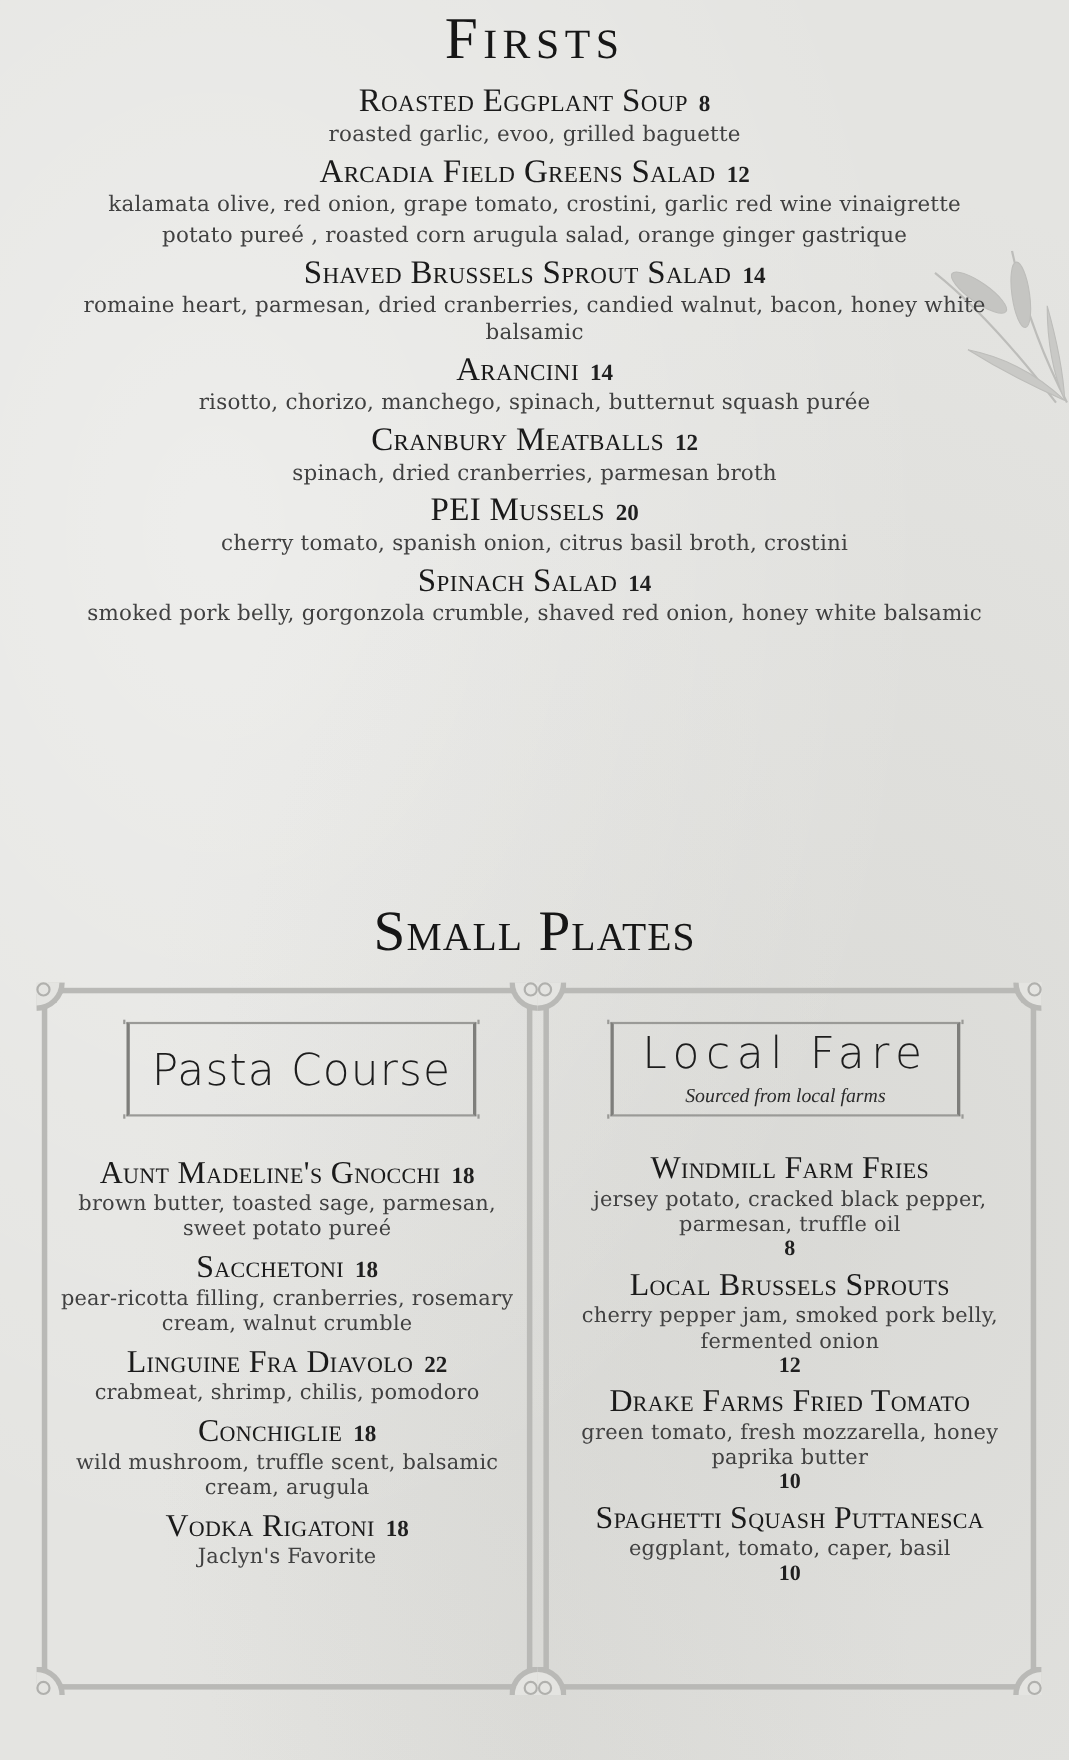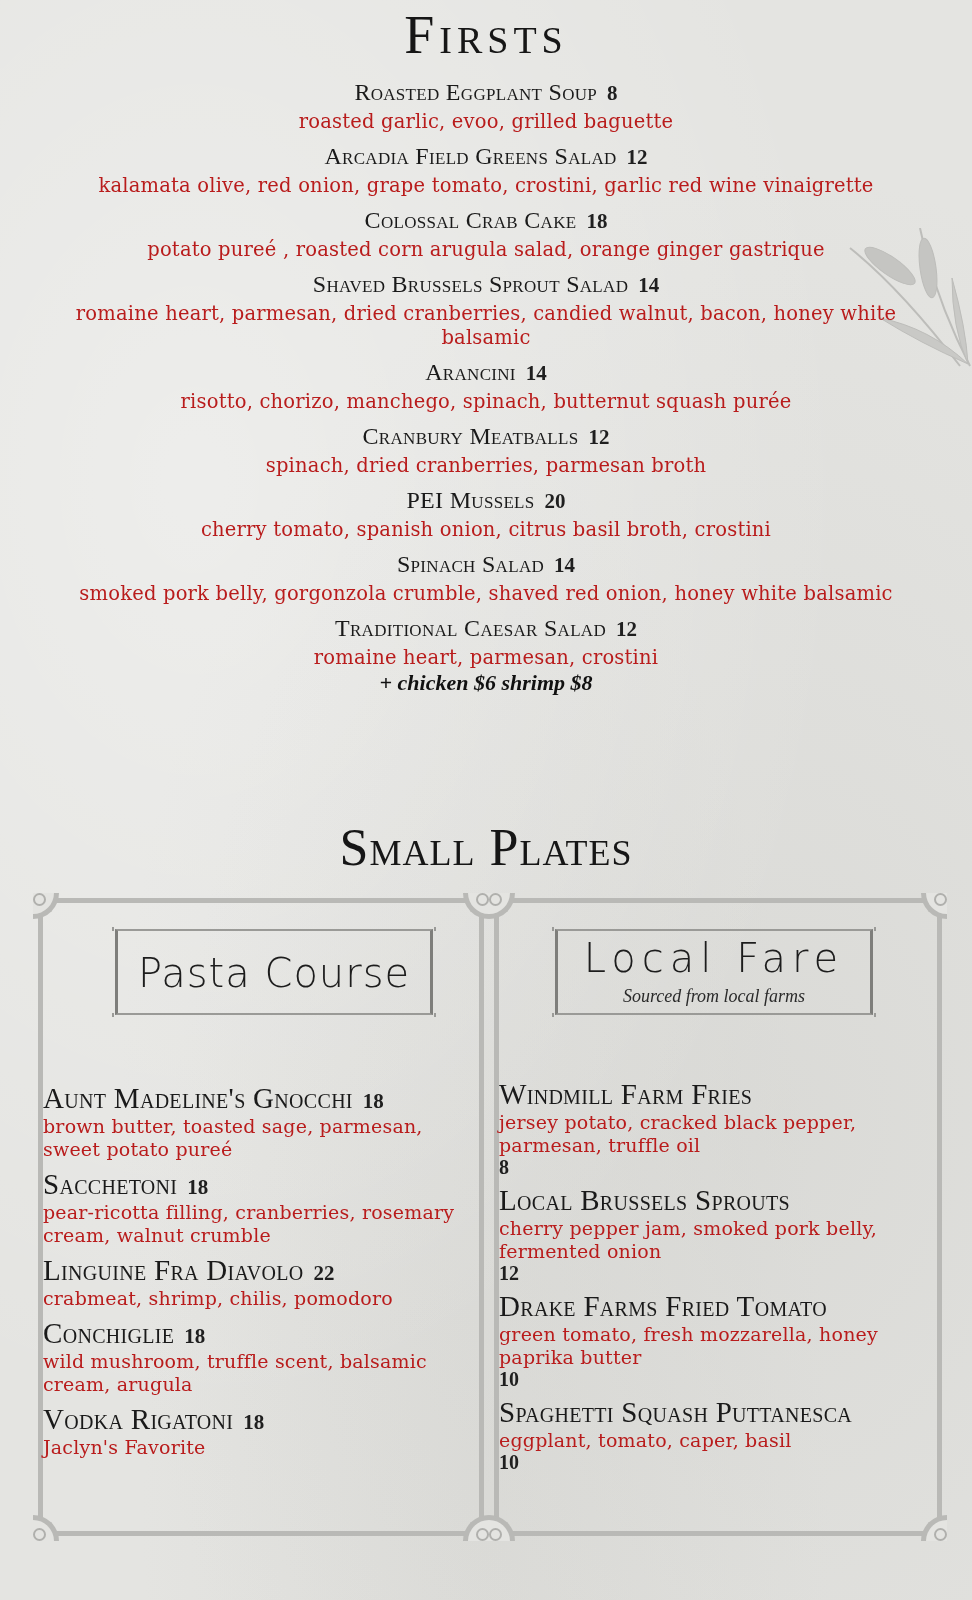--- a/index.html
+++ b/index.html
@@ -29,37 +29,37 @@
   .small-title { top: 818px; font-size: 52px; letter-spacing: 1px; }
 
   .firsts-list {
     position: absolute; left: 40px; width: 892px; top: 74px;
     text-align: center;
   }
   .item { margin: 0 0 4px 0; }
   .item-name {
     font-family: "Liberation Serif", serif;
     font-variant: small-caps;
-    font-size: 24px;
+    font-size: 30px;
     line-height: 36px;
     letter-spacing: 0.3px;
     color: #1a1a1a;
   }
   .item-price {
     font-family: "Liberation Serif", serif;
     font-size: 21px;
     margin-left: 10px;
     font-weight: bold;
     color: #1f1f1f;
   }
   .item-desc {
     font-family: "DejaVu Serif", serif;
     font-size: 19.5px;
     line-height: 24px;
-    color: #b91c1c;
+    color: #404040;
     letter-spacing: 0.2px;
     font-weight: 300;
   }
   .addon {
     font-family: "Liberation Serif", serif;
     font-style: italic; font-weight: bold;
     font-size: 22px; line-height: 26px; color: #111;
   }
 
   
@@ -109,21 +109,21 @@
     color: #1d1d1d;
   }
   .pasta-box .label-title { font-size: 40px; line-height: 84px; letter-spacing: 1px; }
   .local-box .label-title { font-size: 40px; line-height: 50px; letter-spacing: 6px; margin-top: 2px; }
   .label-sub {
     font-family: "Liberation Serif", serif;
     font-style: italic; font-size: 18px; line-height: 26px; color: #2a2a2a;
   }
 
   .panel-list {
-    position: absolute; left: 0; right: 0; text-align: left; margin-top: 32px;
+    position: absolute; left: 0; right: 0; text-align: center;
   }
   .panel-left .panel-list { top: 146px; }
   .panel-right .panel-list { top: 142px; }
   .panel .item { margin-bottom: 6px; }
   .panel .item-name { font-size: 29px; line-height: 34px; }
   .panel .item-desc { font-size: 19px; line-height: 23px; padding: 0 0; }
   .price-below {
     font-family: "Liberation Serif", serif;
     font-size: 20px; line-height: 20px; font-weight: bold; color: #1f1f1f;
   }
@@ -151,21 +151,20 @@
   <div class="firsts-list">
     <div class="item">
       <div><span class="item-name">Roasted Eggplant Soup</span><span class="item-price">8</span></div>
       <div class="item-desc">roasted garlic, evoo, grilled baguette</div>
     </div>
     <div class="item">
       <div><span class="item-name">Arcadia Field Greens Salad</span><span class="item-price">12</span></div>
       <div class="item-desc">kalamata olive, red onion, grape tomato, crostini, garlic red wine vinaigrette</div>
     </div>
     <div class="item">
-      <div><span class="item-name">Colossal Crab Cake</span><span class="item-price">18</span></div>
       <div class="item-desc">potato pureé , roasted corn arugula salad, orange ginger gastrique</div>
     </div>
     <div class="item">
       <div><span class="item-name">Shaved Brussels Sprout Salad</span><span class="item-price">14</span></div>
       <div class="item-desc">romaine heart, parmesan, dried cranberries, candied walnut, bacon, honey white balsamic</div>
     </div>
     <div class="item">
       <div><span class="item-name">Arancini</span><span class="item-price">14</span></div>
       <div class="item-desc">risotto, chorizo, manchego, spinach, butternut squash purée</div>
     </div>
@@ -173,25 +172,20 @@
       <div><span class="item-name">Cranbury Meatballs</span><span class="item-price">12</span></div>
       <div class="item-desc">spinach, dried cranberries, parmesan broth</div>
     </div>
     <div class="item">
       <div><span class="item-name">PEI Mussels</span><span class="item-price">20</span></div>
       <div class="item-desc">cherry tomato, spanish onion, citrus basil broth, crostini</div>
     </div>
     <div class="item">
       <div><span class="item-name">Spinach Salad</span><span class="item-price">14</span></div>
       <div class="item-desc">smoked pork belly, gorgonzola crumble, shaved red onion, honey white balsamic</div>
-    </div>
-    <div class="item">
-      <div><span class="item-name">Traditional Caesar Salad</span><span class="item-price">12</span></div>
-      <div class="item-desc">romaine heart, parmesan, crostini</div>
-      <div class="addon">+ chicken $6 shrimp $8</div>
     </div>
   </div>
 
   <h2 class="section-title small-title">Small Plates</h2>
 
   <div class="panel panel-left">
     <span class="corner c-tl"></span>
     <span class="corner c-tr"></span>
     <span class="corner c-bl"></span>
     <span class="corner c-br"></span>

